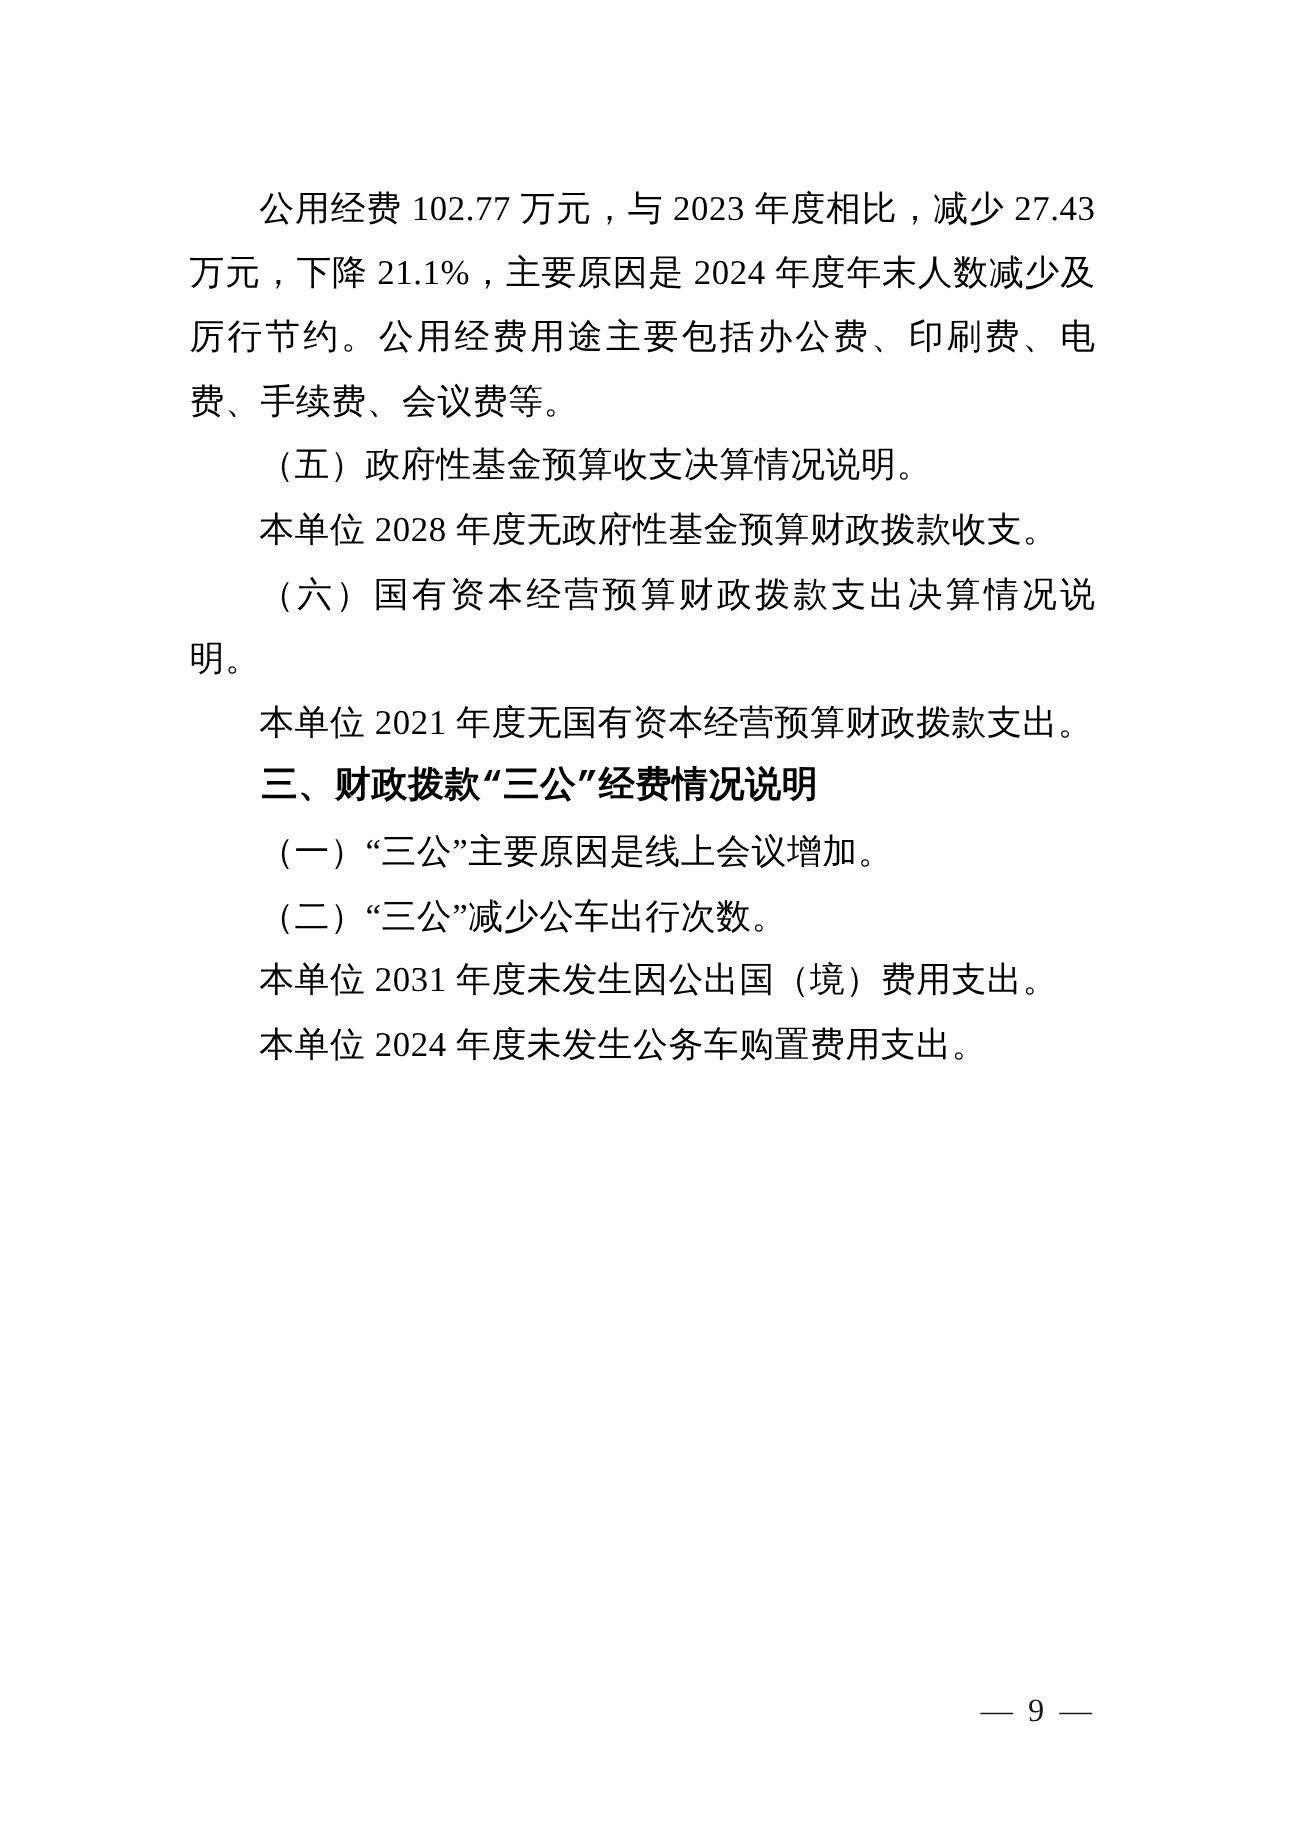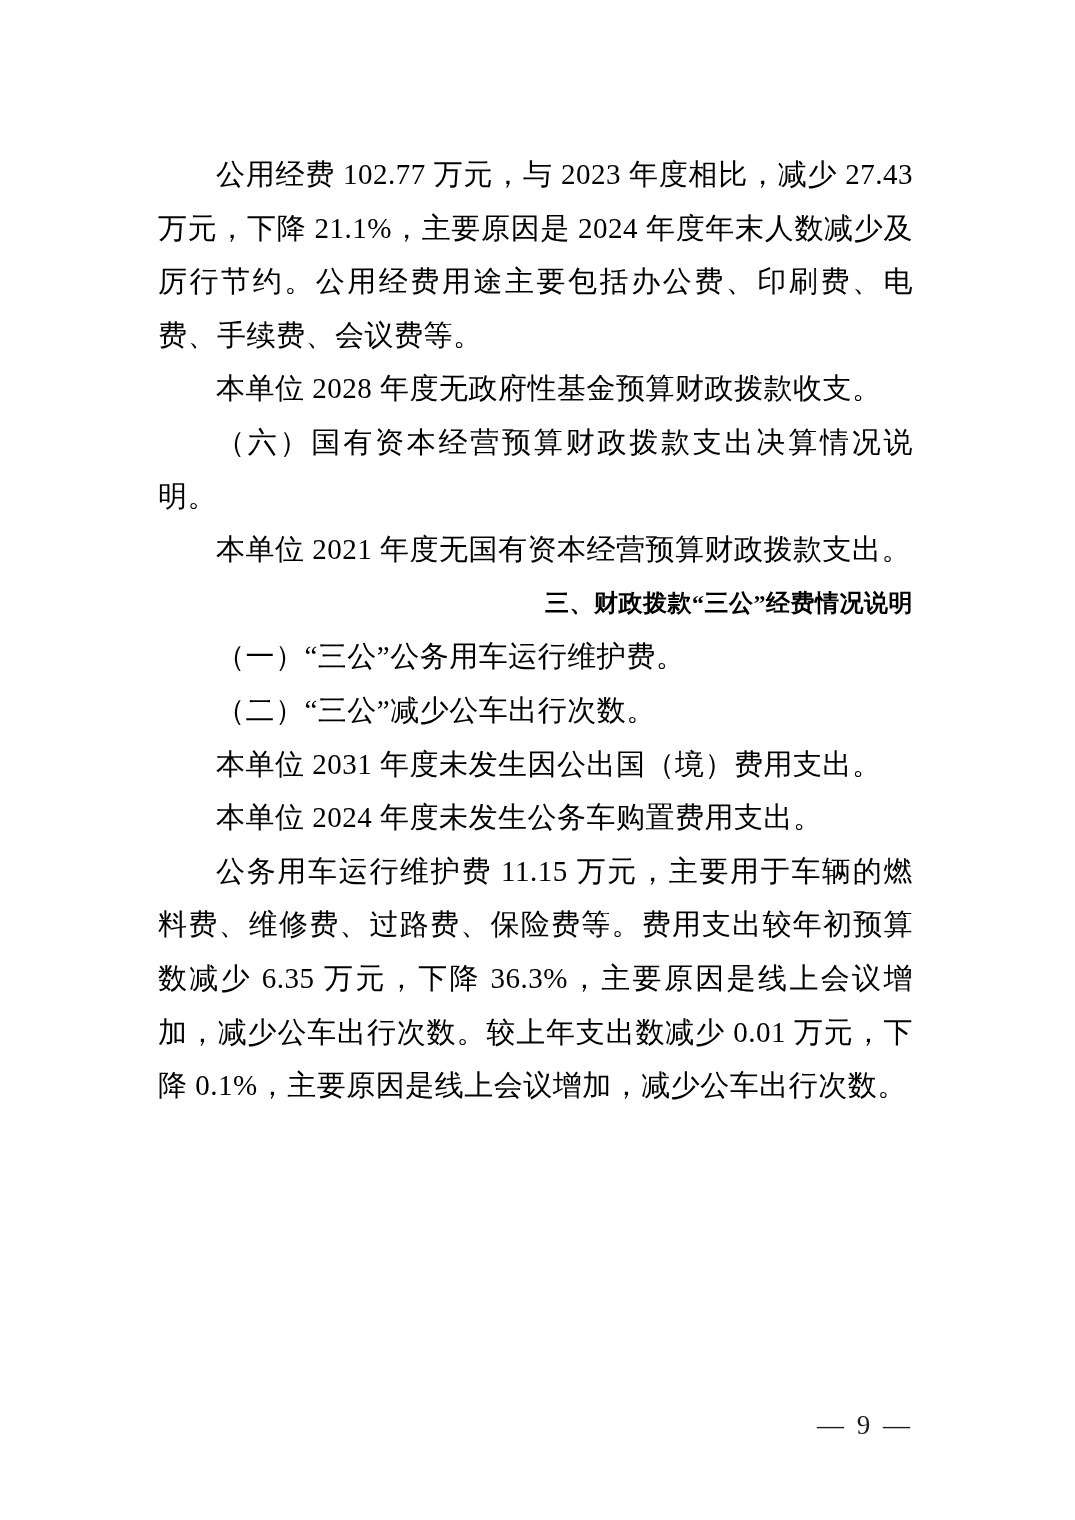--- a/index.html
+++ b/index.html
@@ -31,50 +31,50 @@
     line-height: 53.6px;
     text-align: justify;
     letter-spacing: 0.5px;
   }
   .doc-body p {
     margin: 0;
     padding: 0;
     text-indent: 2em;
   }
   .doc-body p.heading {
-    font-family: Liberation Serif, serif;
+    font-family: Liberation Mono, monospace;
     font-weight: 700;
-    font-size: 24px;
+    font-size: 30px;
     letter-spacing: 0.5px;
-    text-align: right;
+    text-align: left;
   }
   .footer {
     position: absolute;
     top: 1399px;
     left: 0;
     width: 913px;
     text-align: right;
     font-size: 27px;
     line-height: 53px;
     letter-spacing: 3px;
     color: #1a1a1a;
   }
 </style>
 </head>
 <body>
 
 <div class="page">
   <div class="doc-body" id="doc-body">
       <p class="body">公用经费 102.77 万元，与 2023 年度相比，减少 27.43 万元，下降 21.1%，主要原因是 2024 年度年末人数减少及厉行节约。公用经费用途主要包括办公费、印刷费、电费、手续费、会议费等。</p>
+      <p class="body">（五）政府性基金预算收支决算情况说明。</p>
       <p class="body">本单位 2028 年度无政府性基金预算财政拨款收支。</p>
       <p class="body">（六）国有资本经营预算财政拨款支出决算情况说明。</p>
       <p class="body">本单位 2021 年度无国有资本经营预算财政拨款支出。</p>
       <p class="heading">三、财政拨款“三公”经费情况说明</p>
-      <p class="body">（一）“三公”公务用车运行维护费。</p>
+      <p class="body">（一）“三公”主要原因是线上会议增加。</p>
       <p class="body">（二）“三公”减少公车出行次数。</p>
       <p class="body">本单位 2031 年度未发生因公出国（境）费用支出。</p>
       <p class="body">本单位 2024 年度未发生公务车购置费用支出。</p>
-      <p class="body">公务用车运行维护费 11.15 万元，主要用于车辆的燃料费、维修费、过路费、保险费等。费用支出较年初预算数减少 6.35 万元，下降 36.3%，主要原因是线上会议增加，减少公车出行次数。较上年支出数减少 0.01 万元，下降 0.1%，主要原因是线上会议增加，减少公车出行次数。</p>
     </div>
   <div class="footer">
     <span>— 9 —</span>
   </div>
 </div>
 
 </body></html>

